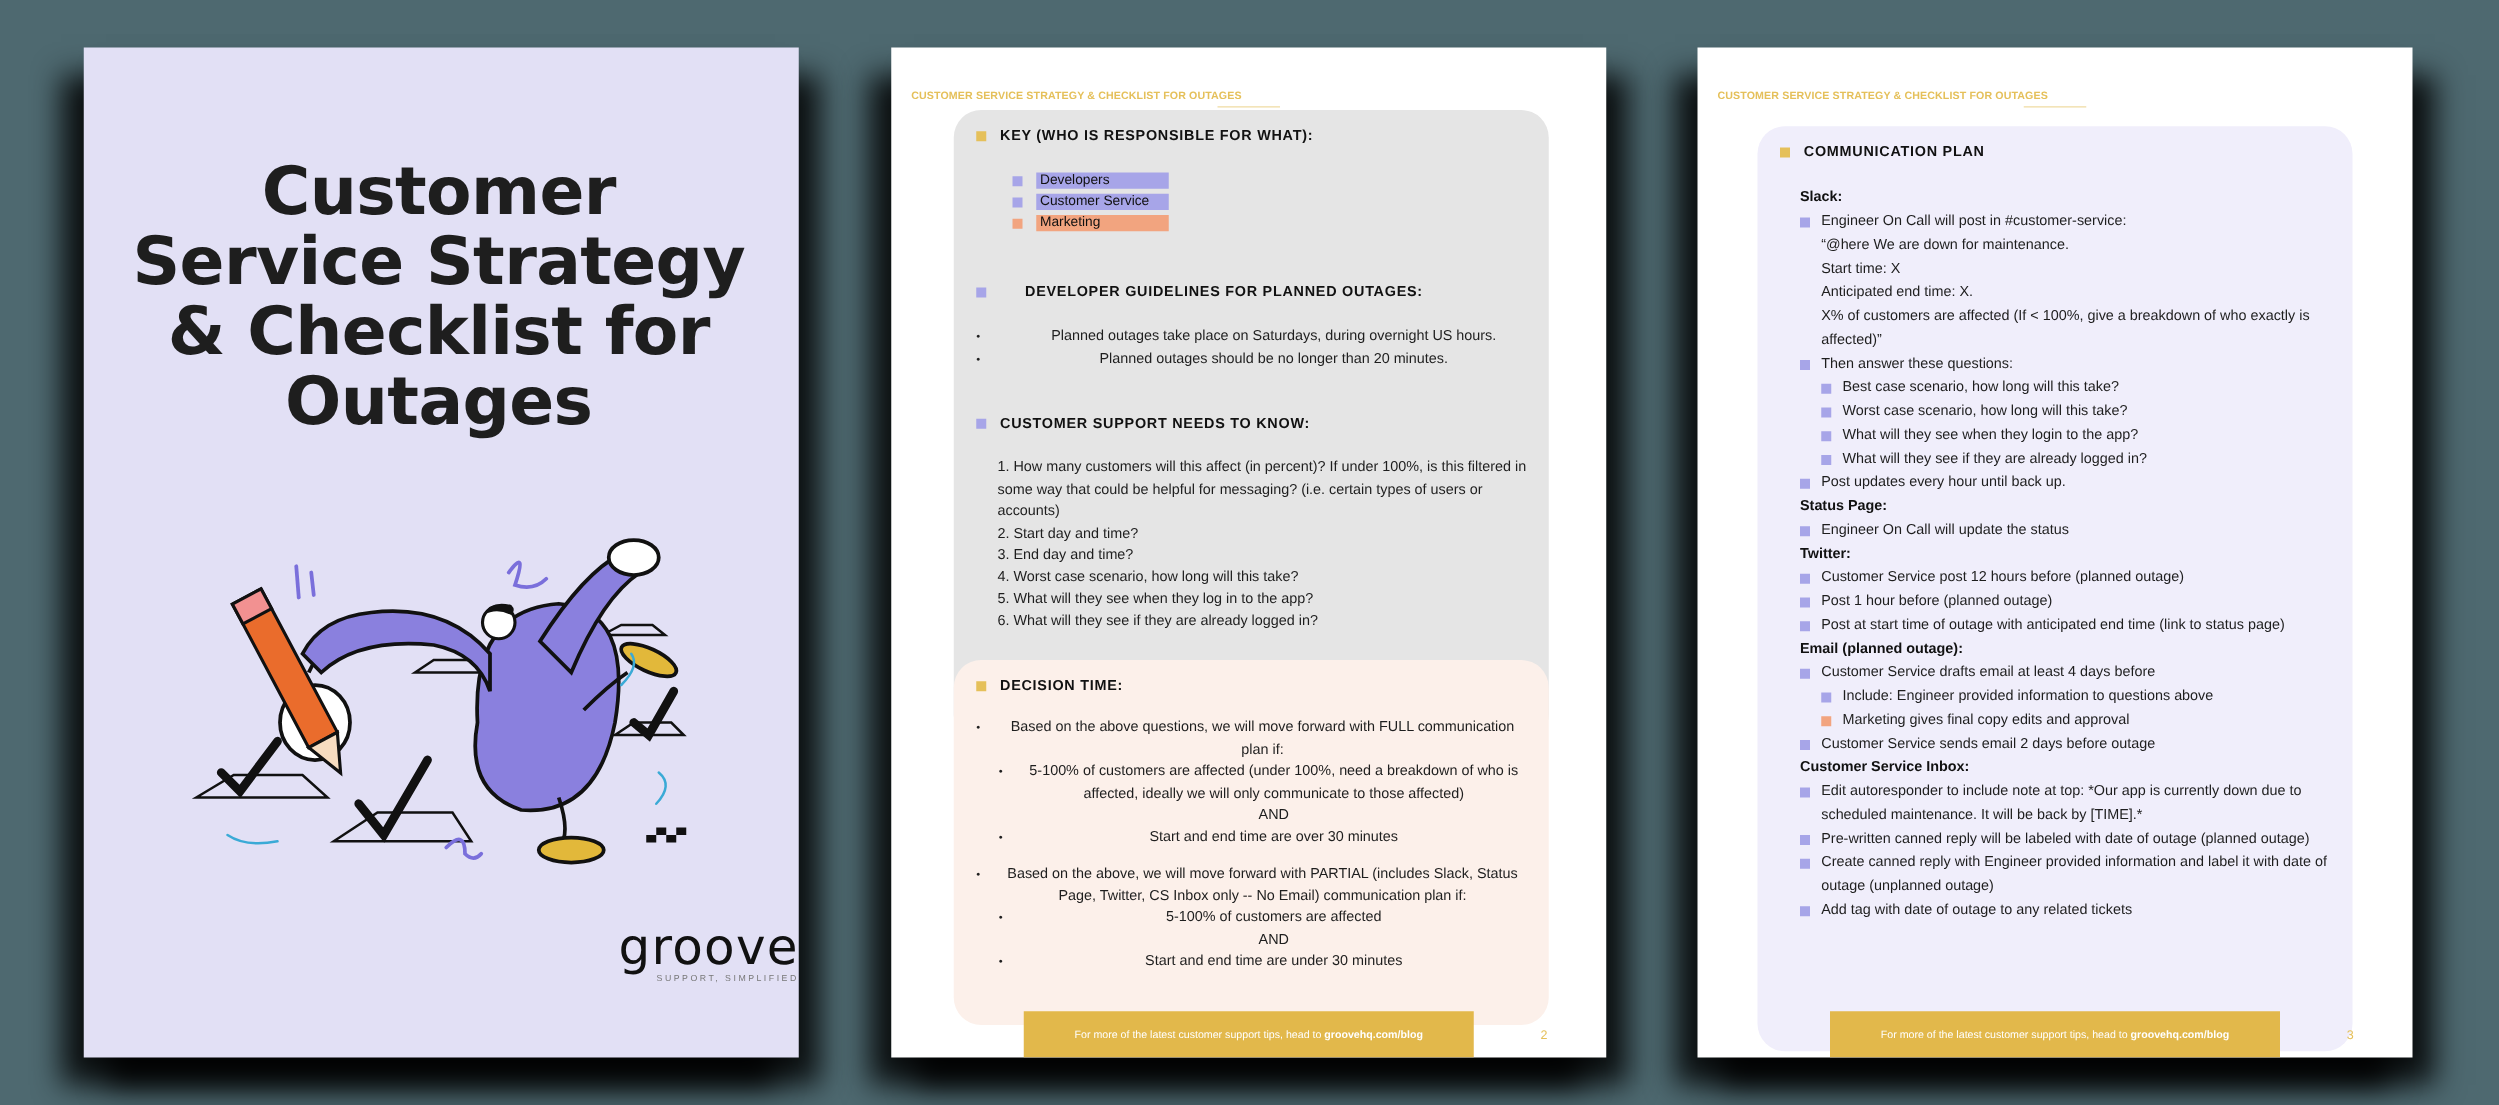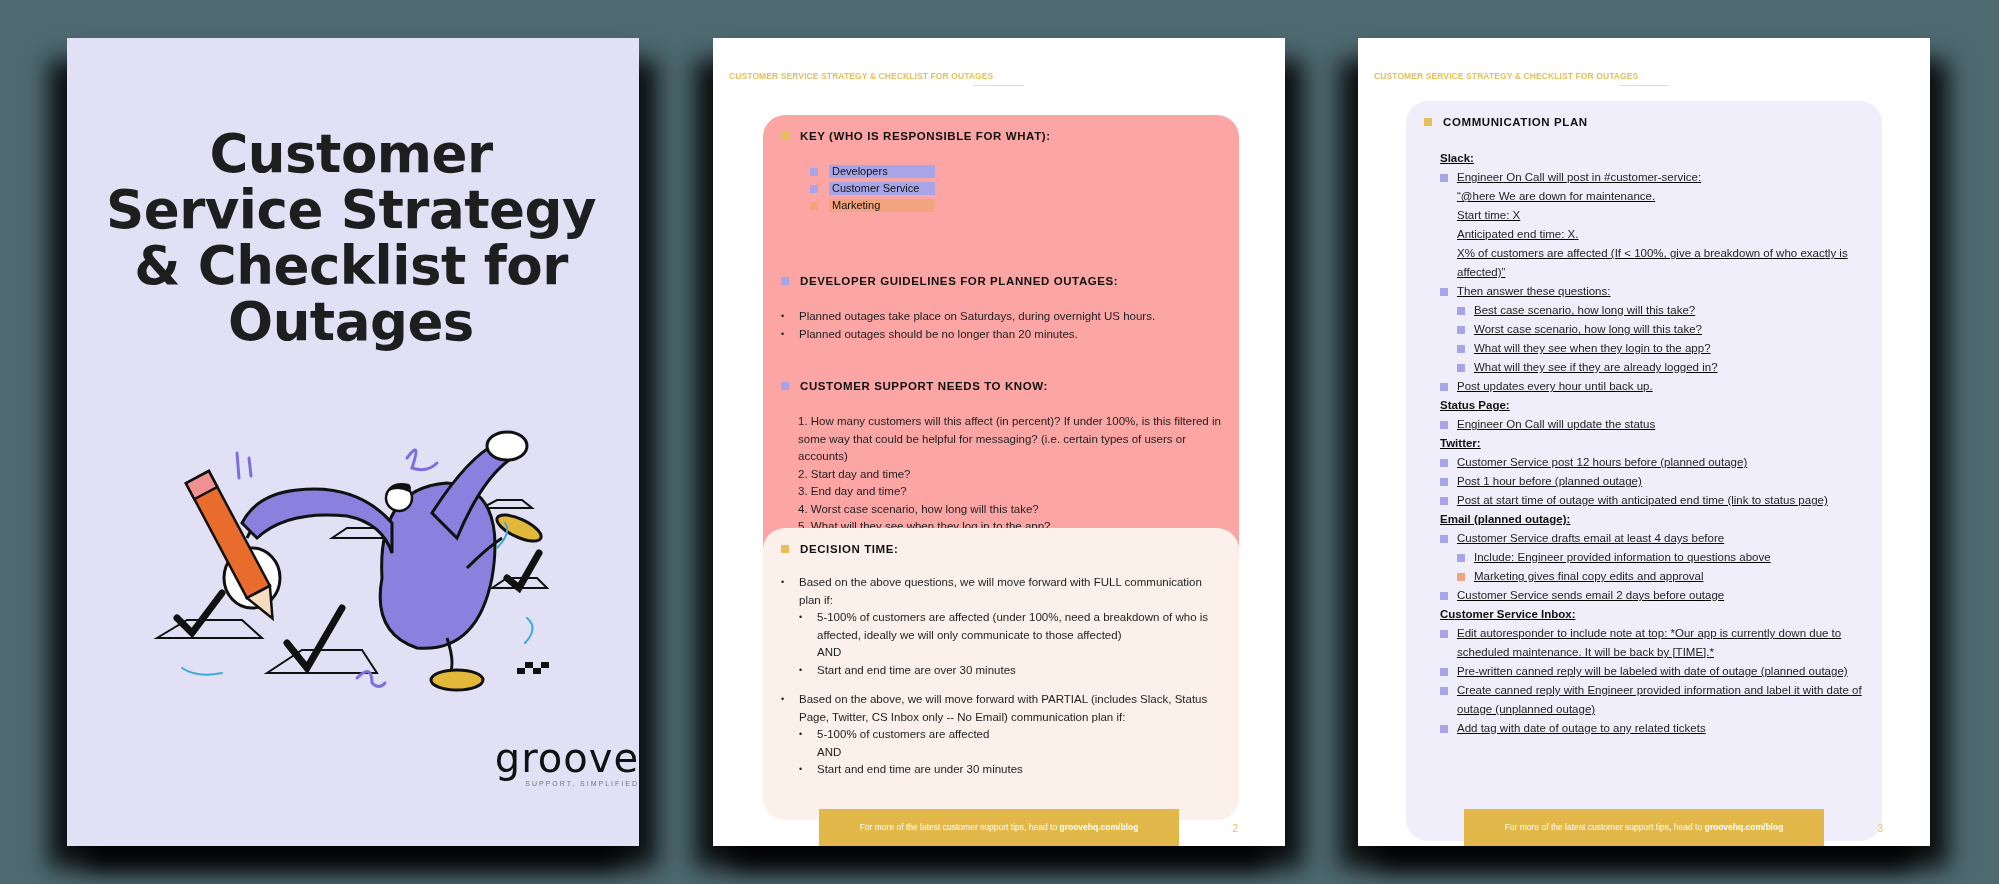--- a/index.html
+++ b/index.html
@@ -52,21 +52,21 @@
   }
   .running-rule {
     position: absolute; top: 47px; left: 50%; width: 50px; margin-left: -25px;
     height: 1px; background: #f0dba2;
   }
   .card {
     position: absolute; left: 50px; width: 476px;
     border-radius: 22px;
     padding: 10px 0 0 0;
   }
-  .card-yellow { background: #fca5a5; top: 77px; height: 506px; }
+  .card-yellow { background: #e5e5e5; top: 50px; height: 506px; }
   .card-peach { background: #fcf0ea; top: 490px; height: 292px; }
   .card-lilac { background: #f0eefb; top: 63px; height: 740px; left: 48px; width: 476px; }
 
   .sec-head {
     display: flex; align-items: center;
     font-size: 11.5px; font-weight: bold; color: #111; letter-spacing: 0.6px;
     margin-left: 18px; height: 18px;
   }
   .sq { display: inline-block; width: 8px; height: 8px; margin-right: 11px; flex: none; }
   .sq-gold { background: #e5c05a; }
@@ -76,21 +76,21 @@
   .key-list { margin: 18px 0 0 18px; }
   .key-row { display: flex; align-items: center; height: 17px; padding-left: 29px; }
   .key-label {
     display: inline-block; width: 106px; height: 13px; line-height: 13px;
     font-size: 11px; color: #111; padding-left: 3px;
   }
   .kl-lilac { background: #a7a5e8; }
   .kl-peach { background: #f2a47f; }
 
   .body-text { font-size: 11.5px; color: #1e1e1e; line-height: 17.5px; }
-  .bullets { list-style: none; margin-left: 18px; }
+  .bullets { list-style: none; margin-left: 18px; text-align: center; }
   .bullets li { position: relative; padding-left: 18px; }
   .bullets li::before {
     content: "•"; position: absolute; left: 0; top: 0; font-size: 9px;
   }
   .bullets .sub { margin-left: 0; }
   .bullets .sub li { padding-left: 18px; }
   .numbered { margin-left: 35px; margin-right: 18px; }
 
   .footer-bar {
     position: absolute; bottom: 0; height: 37px;
@@ -99,21 +99,21 @@
   }
   .page2 .footer-bar { left: 106px; width: 360px; }
   .page3 .footer-bar { left: 106px; width: 360px; }
   .footer-bar b { font-weight: bold; }
   .page-num {
     position: absolute; bottom: 12px; right: 47px;
     font-size: 10px; color: #e5c05a;
   }
 
   
-  .plan { margin: 18px 18px 0 34px; text-decoration: underline; }
+  .plan { margin: 18px 18px 0 34px; }
   .plan-sub { font-size: 11.5px; font-weight: bold; color: #111; line-height: 19px; }
   .plan-item { display: flex; font-size: 11.5px; color: #1e1e1e; line-height: 19px; }
   .plan-item .sq { margin-top: 6px; margin-right: 9px; }
   .plan-item.indent { padding-left: 17px; }
   .plan-cont { padding-left: 17px; font-size: 11.5px; color: #1e1e1e; line-height: 19px; }
 </style>
 </head>
 <body>
 
 <div class="page cover">
@@ -207,21 +207,21 @@
       <div class="key-row">
         <span class="sq sq-lilac"></span>
         <span class="key-label kl-lilac">Customer Service</span>
       </div>
       <div class="key-row">
         <span class="sq sq-peach"></span>
         <span class="key-label kl-peach">Marketing</span>
       </div>
     </div>
 
-    <div class="sec-head" style="margin-top:58px;">
+    <div class="sec-head" style="margin-top:38px;gap:20px;">
       <span class="sq sq-lilac"></span>
       <span>DEVELOPER GUIDELINES FOR PLANNED OUTAGES:</span>
     </div>
     <ul class="bullets body-text" style="margin-top:18px;">
       <li>Planned outages take place on Saturdays, during overnight US hours.</li>
       <li>Planned outages should be no longer than 20 minutes.</li>
     </ul>
 
     <div class="sec-head" style="margin-top:34px;">
       <span class="sq sq-lilac"></span>

